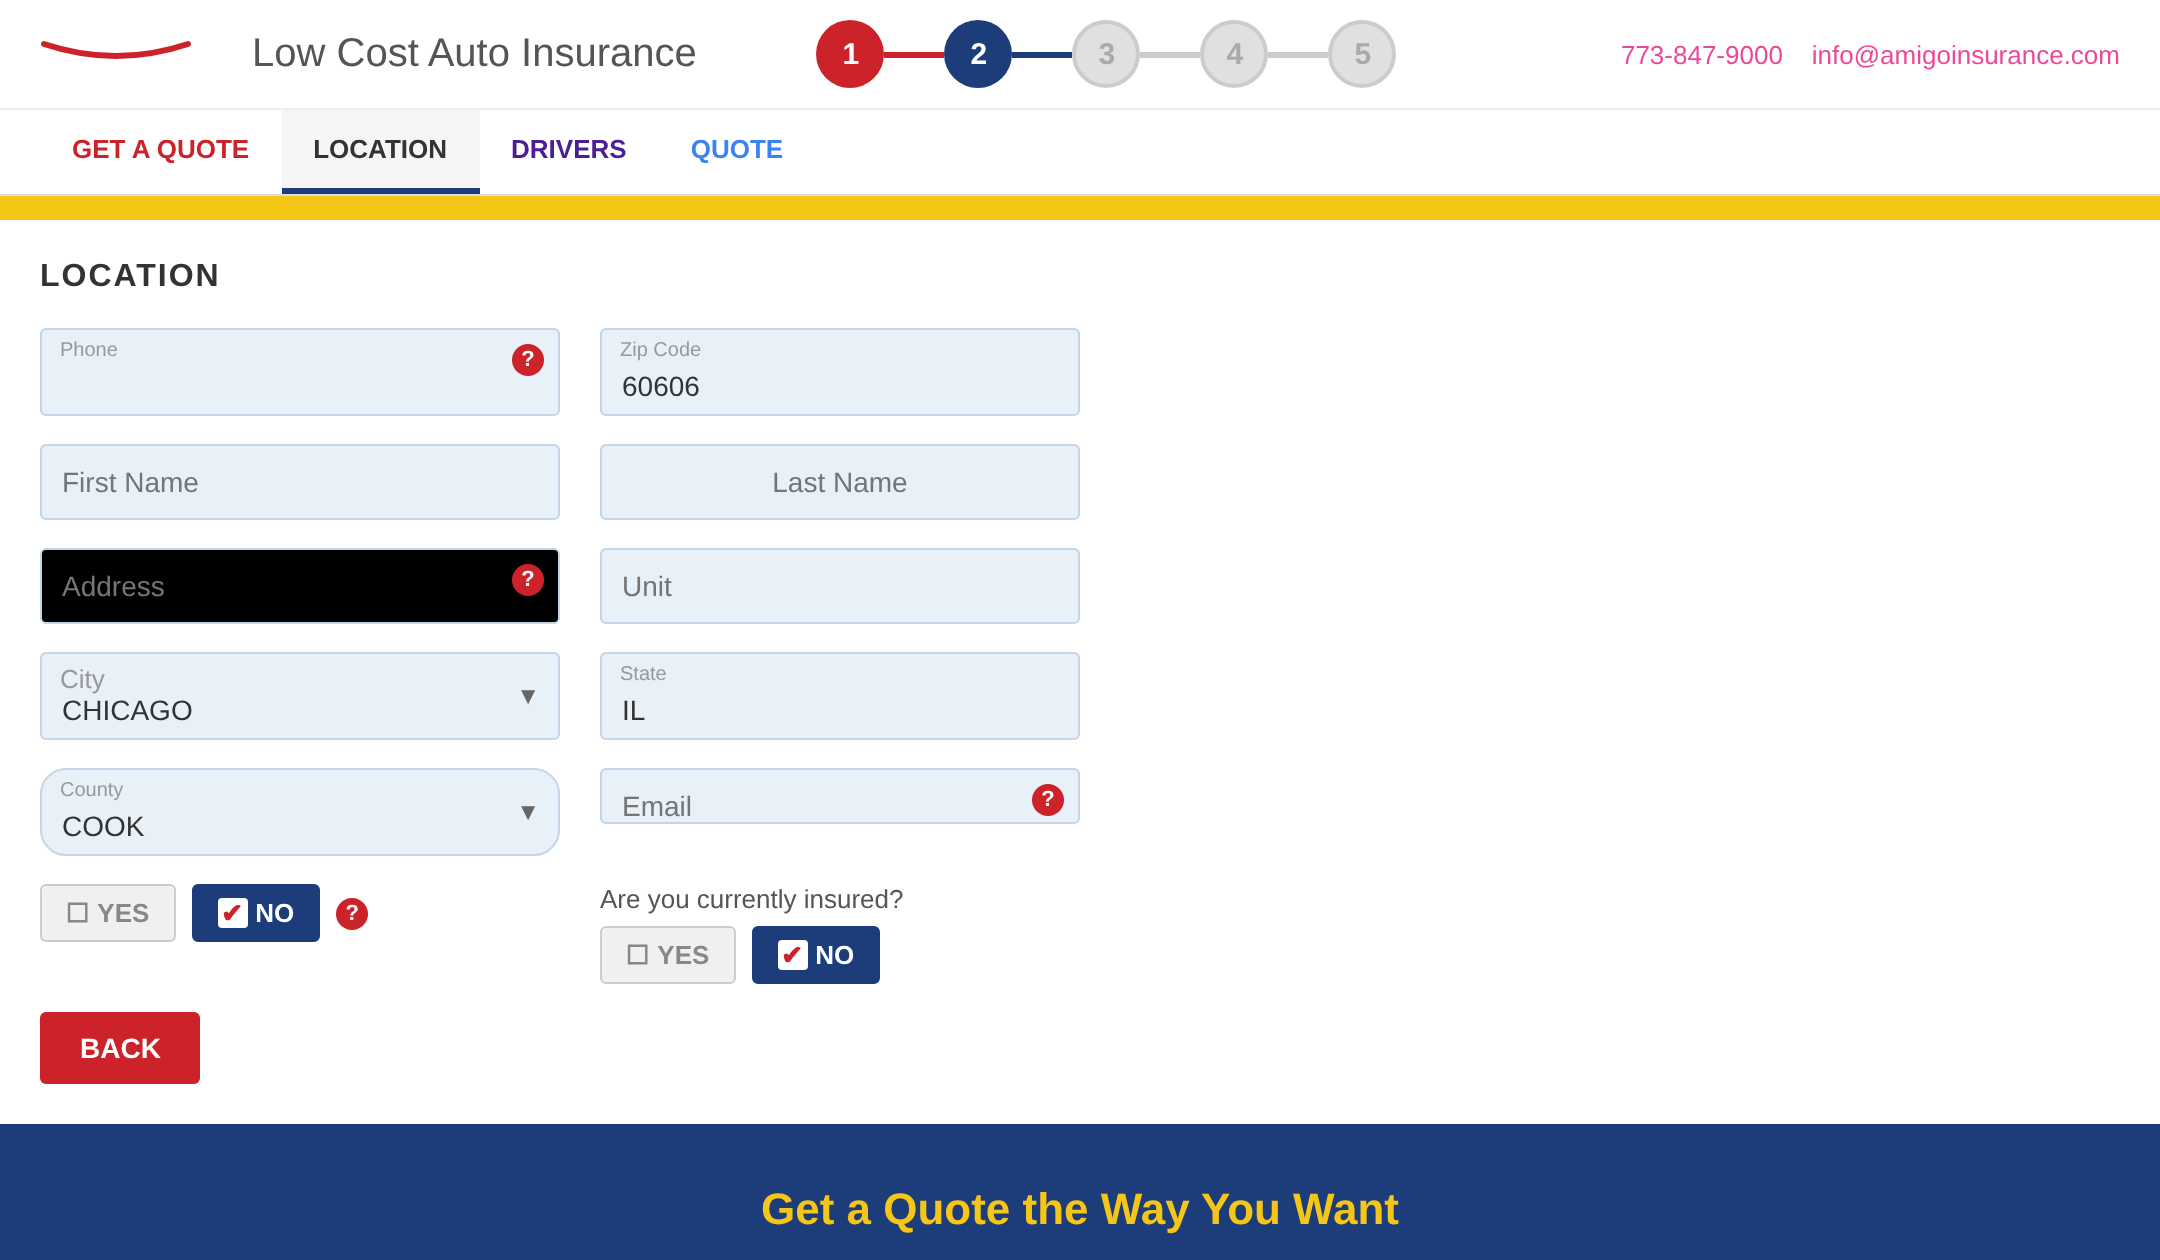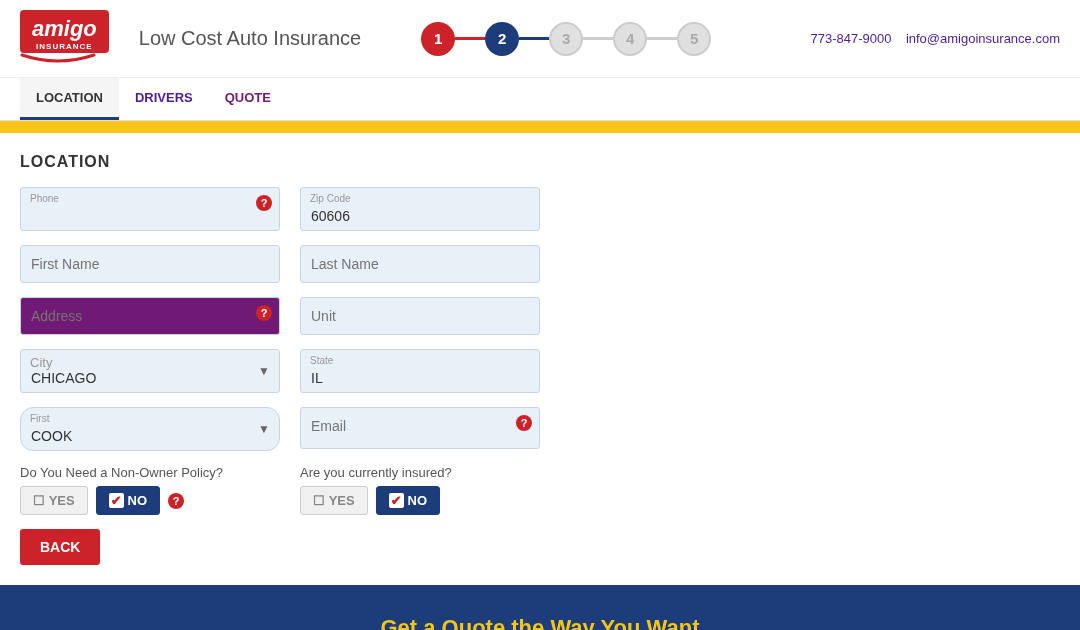--- a/index.html
+++ b/index.html
@@ -3,54 +3,51 @@
   <meta charset="utf-8">
   <style>
     * { box-sizing: border-box; margin: 0; padding: 0; }
     body { font-family: Arial, sans-serif; font-size: 14px; color: #333; background: #fff; width: 1080px; }
   </style>
 </head>
 <body>
 
 <div style="display:flex; align-items:center; padding:10px 20px; background:#fff; border-bottom:1px solid #eee;">
   <div style="display:flex; flex-direction:column; align-items:flex-start; margin-right:30px;">
-    <div style="background:#cc2229; padding:6px 12px 2px 12px; border-radius:4px;">
-      <span style="color:#fff; font-size:22px; font-weight:900; font-style:italic;">amigo</span>
-      <span style="color:#fff; font-size:8px; font-weight:bold; letter-spacing:1px; display:block; text-align:center;">INSURANCE</span>
-    </div>
     <svg width="76" height="14" viewBox="0 0 76 14">
       <path d="M2,2 Q38,14 74,2" fill="none" stroke="#cc2229" stroke-width="3" stroke-linecap="round"></path>
     </svg>
   </div>
 
   <span style="font-size:20px; color:#555; margin-right:60px;">Low Cost Auto Insurance</span>
 
   <div style="display:flex; align-items:center;">
     <div style="width:34px;height:34px;border-radius:50%;background:#cc2229;display:flex;align-items:center;justify-content:center;font-size:15px;font-weight:bold;color:#fff;">1</div>
     <div style="width:30px;height:3px;background:#cc2229;"></div>
     <div style="width:34px;height:34px;border-radius:50%;background:#1c3c7a;display:flex;align-items:center;justify-content:center;font-size:15px;font-weight:bold;color:#fff;">2</div>
     <div style="width:30px;height:3px;background:#1c3c7a;"></div>
     <div style="width:34px;height:34px;border-radius:50%;background:#e0e0e0;border:2px solid #ccc;display:flex;align-items:center;justify-content:center;font-size:15px;font-weight:bold;color:#aaa;">3</div>
     <div style="width:30px;height:3px;background:#ccc;"></div>
     <div style="width:34px;height:34px;border-radius:50%;background:#e0e0e0;border:2px solid #ccc;display:flex;align-items:center;justify-content:center;font-size:15px;font-weight:bold;color:#aaa;">4</div>
     <div style="width:30px;height:3px;background:#ccc;"></div>
     <div style="width:34px;height:34px;border-radius:50%;background:#e0e0e0;border:2px solid #ccc;display:flex;align-items:center;justify-content:center;font-size:15px;font-weight:bold;color:#aaa;">5</div>
   </div>
 
-  <div style="margin-left:auto;text-align:right;font-size:13px;color:#4c1d95;">
+  <div style="margin-left:auto;text-align:right;font-size:13px;color:#ec4899;">
     <span>773-847-9000</span>
     &nbsp;&nbsp;
     <span>info@amigoinsurance.com</span>
   </div>
 </div>
 
 <div style="display:flex; padding:0 20px; background:#fff; border-bottom:1px solid #ddd;">
+  <div style="padding:12px 16px;font-size:13px;font-weight:bold;cursor:pointer;color:#cc2229;border-bottom:3px solid transparent;">GET A QUOTE</div>
   <div style="padding:12px 16px;font-size:13px;font-weight:bold;cursor:pointer;color:#333;background:#f5f5f5;border-bottom:3px solid #1c3c7a;">LOCATION</div>
   <div style="padding:12px 16px;font-size:13px;font-weight:bold;cursor:pointer;color:#4c1d95;border-bottom:3px solid transparent;">DRIVERS</div>
-  <div style="padding:12px 16px;font-size:13px;font-weight:bold;cursor:pointer;color:#701a75;border-bottom:3px solid transparent;">QUOTE</div>
+  <div style="padding:12px 16px;font-size:13px;font-weight:bold;cursor:pointer;color:#3b82f6;border-bottom:3px solid transparent;">QUOTE</div>
 </div>
 
 <div style="height:12px;background:#f5c518;"></div>
 
 <div style="padding:20px 20px; background:#fff;">
   <div style="font-size:16px;font-weight:bold;color:#333;margin-bottom:16px;letter-spacing:1px;">LOCATION</div>
 
   <div style="display:flex;gap:20px;margin-bottom:14px;">
     <div style="position:relative;flex:0 0 260px;">
       <label style="font-size:10px;color:#999;position:absolute;top:6px;left:10px;z-index:1;">Phone</label>
@@ -61,27 +58,27 @@
       <label style="font-size:10px;color:#999;position:absolute;top:6px;left:10px;z-index:1;">Zip Code</label>
       <input type="text" style="width: 100%; padding: 20px 10px 6px; border: 1px solid rgb(197, 213, 232); background: rgb(232, 240, 248); border-radius: 3px; font-size: 14px; color: rgb(51, 51, 51); outline: none;" value="60606">
     </div>
   </div>
 
   <div style="display:flex;gap:20px;margin-bottom:14px;">
     <div style="flex:0 0 260px;">
       <input type="text" style="width: 100%; padding: 10px; border: 1px solid rgb(197, 213, 232); background: rgb(232, 240, 248); border-radius: 3px; font-size: 14px; color: rgb(153, 153, 153); outline: none;" placeholder="First Name">
     </div>
     <div style="flex:1;max-width:240px;">
-      <input type="text" style="width: 100%; padding: 10px; border: 1px solid rgb(197, 213, 232); background: rgb(232, 240, 248); border-radius: 3px; font-size: 14px; color: rgb(153, 153, 153); outline: none;" placeholder="Last Name">
+      <input type="text" style="width: 100%; padding: 10px; border: 1px solid rgb(197, 213, 232); background: rgb(232, 240, 248); border-radius: 3px; font-size: 14px; color: rgb(153, 153, 153); outline: none; text-align: center;" placeholder="Last Name">
     </div>
   </div>
 
   <div style="display:flex;gap:20px;margin-bottom:14px;">
     <div style="position:relative;flex:0 0 260px;">
-      <input type="text" style="width: 100%; padding: 10px 28px 10px 10px; border: 1px solid rgb(197, 213, 232); background: #701a75; border-radius: 3px; font-size: 14px; color: rgb(153, 153, 153); outline: none;" placeholder="Address">
+      <input type="text" style="width: 100%; padding: 10px 28px 10px 10px; border: 1px solid rgb(197, 213, 232); background: #000000; border-radius: 3px; font-size: 14px; color: rgb(153, 153, 153); outline: none;" placeholder="Address">
       <div style="position:absolute;top:8px;right:8px;width:16px;height:16px;border-radius:50%;background:#cc2229;color:#fff;font-size:11px;display:flex;align-items:center;justify-content:center;cursor:pointer;font-weight:bold;">?</div>
     </div>
     <div style="flex:1;max-width:240px;">
       <input type="text" style="width: 100%; padding: 10px; border: 1px solid rgb(197, 213, 232); background: rgb(232, 240, 248); border-radius: 3px; font-size: 14px; color: rgb(153, 153, 153); outline: none;" placeholder="Unit">
     </div>
   </div>
 
   <div style="display:flex;gap:20px;margin-bottom:14px;">
     <div style="position:relative;flex:0 0 260px;">
       <label style="font-size:13px;color:#999;position:absolute;top:6px;left:10px;z-index:1;">City</label>
@@ -93,37 +90,36 @@
       </div>
     </div>
     <div style="position:relative;flex:1;max-width:240px;">
       <label style="font-size:10px;color:#999;position:absolute;top:6px;left:10px;z-index:1;">State</label>
       <input type="text" style="width: 100%; padding: 20px 10px 6px; border: 1px solid rgb(197, 213, 232); background: rgb(232, 240, 248); border-radius: 3px; font-size: 14px; color: rgb(51, 51, 51); outline: none;" value="IL">
     </div>
   </div>
 
   <div style="display:flex;gap:20px;margin-bottom:14px;">
     <div style="position:relative;flex:0 0 260px;">
-      <label style="font-size:10px;color:#999;position:absolute;top:6px;left:10px;z-index:1;">First</label>
+      <label style="font-size:10px;color:#999;position:absolute;top:6px;left:10px;z-index:1;">County</label>
       <div style="position:relative;">
         <select style="width:100%;padding:20px 30px 6px 10px;border:1px solid #c5d5e8;background:#e8f0f8;border-radius:13px;font-size:14px;color:#333;outline:none;appearance:none;-webkit-appearance:none;">
           <option>COOK</option>
         </select>
         <div style="position:absolute;right:10px;top:50%;transform:translateY(-50%);pointer-events:none;color:#666;font-size:12px;">▼</div>
       </div>
     </div>
     <div style="position:relative;flex:1;max-width:240px;">
-      <input type="text" style="width: 100%; padding: 10px 28px 14px 10px; border: 1px solid rgb(197, 213, 232); background: rgb(232, 240, 248); border-radius: 3px; font-size: 14px; color: #a16207; outline: none;" placeholder="Email">
+      <input type="text" style="width: 100%; padding: 10px 28px 0 10px; border: 1px solid rgb(197, 213, 232); background: rgb(232, 240, 248); border-radius: 3px; font-size: 14px; color: #a16207; outline: none;" placeholder="Email">
       <div style="position:absolute;top:8px;right:8px;width:16px;height:16px;border-radius:50%;background:#cc2229;color:#fff;font-size:11px;display:flex;align-items:center;justify-content:center;cursor:pointer;font-weight:bold;">?</div>
     </div>
   </div>
 
   <div style="display:flex;gap:20px;margin-bottom:14px;">
     <div style="flex:0 0 260px;">
-      <div style="font-size:13px;color:#555;margin-bottom:6px;">Do You Need a Non-Owner Policy?</div>
       <div style="display:flex;gap:8px;align-items:center;">
         <div style="display:flex;align-items:center;gap:4px;padding:6px 12px;border:1px solid #ccc;border-radius:3px;cursor:pointer;font-size:13px;font-weight:bold;background:#f0f0f0;color:#888;">
           <span>☐</span>
           <span>YES</span>
         </div>
         <div style="display:flex;align-items:center;gap:4px;padding:6px 12px;border:1px solid #1c3c7a;border-radius:3px;cursor:pointer;font-size:13px;font-weight:bold;background:#1c3c7a;color:#fff;">
           <span style="color:#cc2229;background:#fff;border-radius:2px;padding:0 2px;">✔</span>
           <span>NO</span>
         </div>
         <div style="width:16px;height:16px;border-radius:50%;background:#cc2229;color:#fff;font-size:11px;display:flex;align-items:center;justify-content:center;cursor:pointer;font-weight:bold;">?</div>

